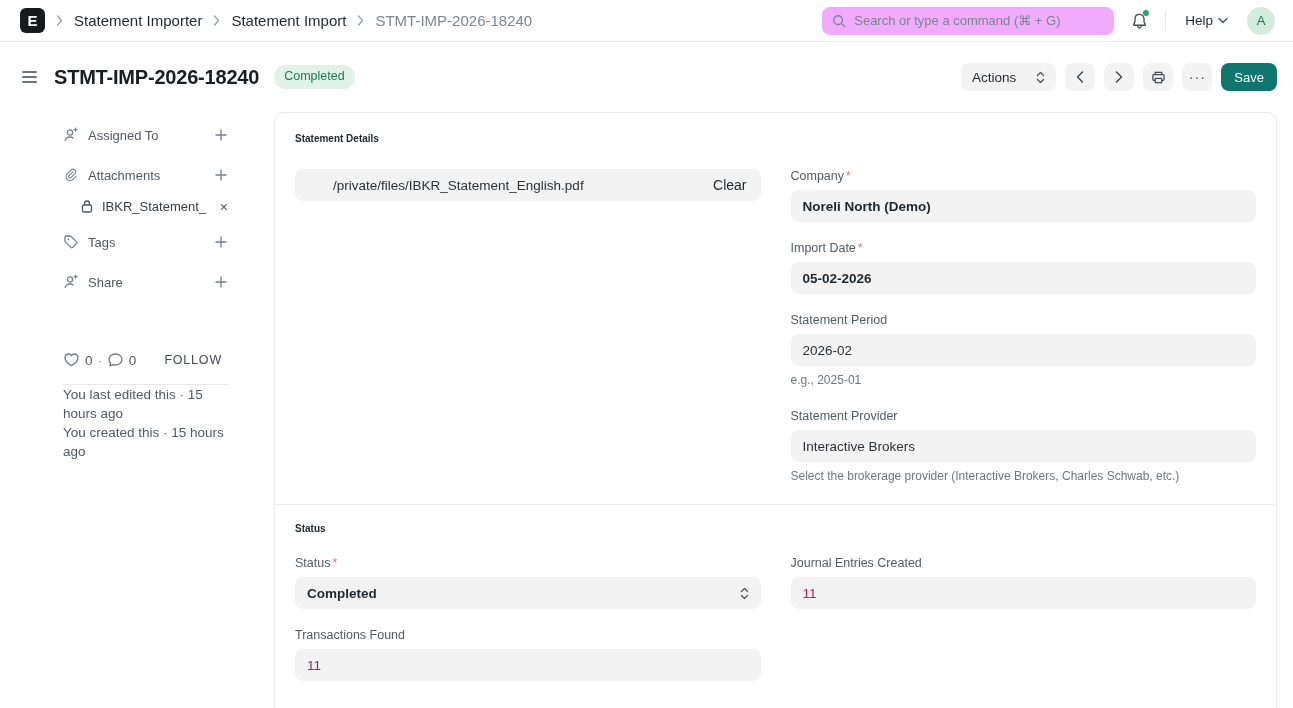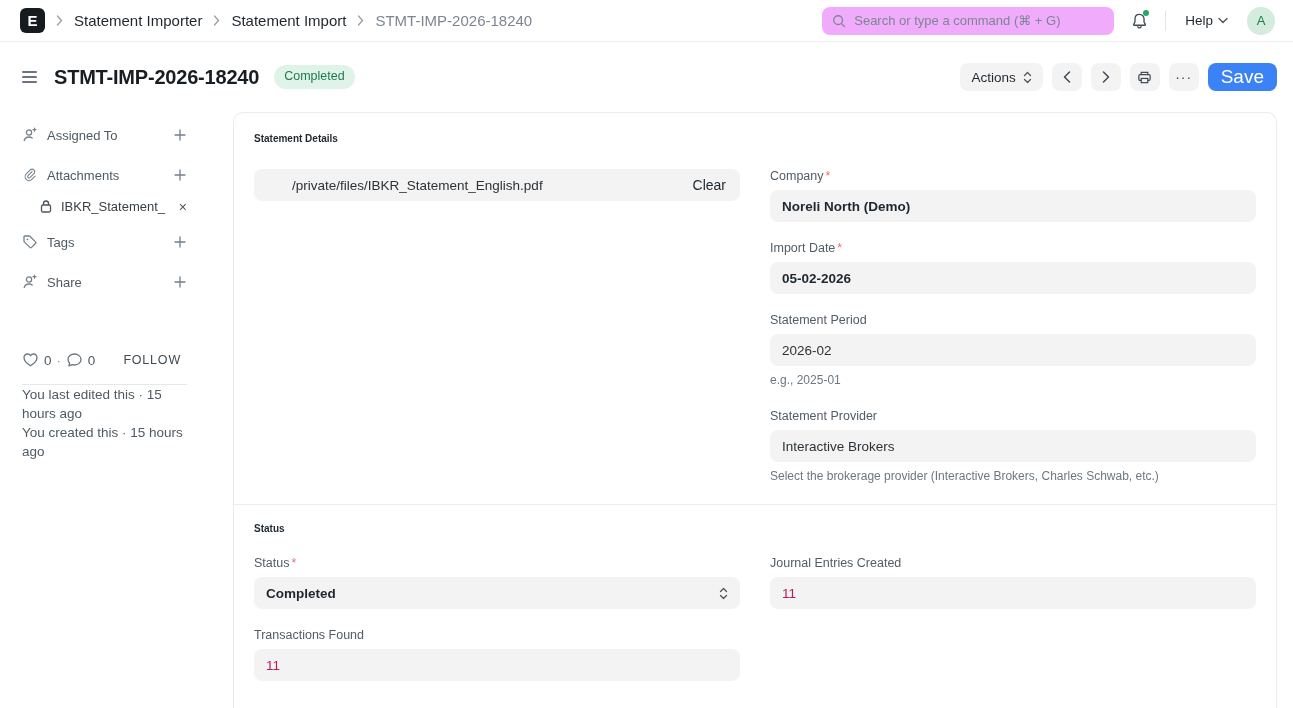--- a/index.html
+++ b/index.html
@@ -54,27 +54,27 @@
   .hamburger span { width:15px; height:1.8px; background:#6b7480; border-radius:1px; }
   .doc-title { font-size:20px; font-weight:700; letter-spacing:-0.2px; color:#181d22; }
   .badge {
     background:#e0f3e8; color:#1f7a50; font-size:12.5px; line-height:1;
     padding:5px 10px 6px; border-radius:12px; white-space:nowrap;
   }
   .head-right { display:flex; align-items:center; gap:9px; }
   .btn {
     background:#f3f3f3; border:none; border-radius:8px; height:28px;
     font-family:inherit; font-size:13.5px; color:#1f272e;
-    display:flex; align-items:center; gap:7px; padding:0 11px; cursor:pointer;
+    display:flex; align-items:center; gap:20px; padding:0 11px; cursor:pointer;
   }
   .btn-icon { width:30px; padding:0; justify-content:center; }
-  .btn-save { background:#3b82f6; color:#fff; padding:0 13px; font-size:19px; }
-
-  
-  .layout { display:flex; height:596px; }
+  .btn-save { background:#0f766e; color:#fff; padding:0 13px; font-size:13px; }
+
+  
+  .layout { display:flex; height:596px;padding-left:41px; }
 
   
   .sidebar { width:233px; flex-shrink:0; padding:15px 0 0 22px; }
   .side-inner { width:165px; }
   .side-row { display:flex; align-items:center; margin-bottom:24px; cursor:pointer; }
   .side-row .lbl { color:#505a62; font-size:13px; margin-left:9px; flex:1; }
   .side-plus { background:none; border:none; cursor:pointer; padding:0; margin-left:auto; }
   .attach-item { display:flex; align-items:center; margin:-8px 0 20px 17px; }
   .attach-name { color:#383f46; font-size:13px; margin-left:8px; flex:1;
                  white-space:nowrap; overflow:hidden; cursor:pointer; }

